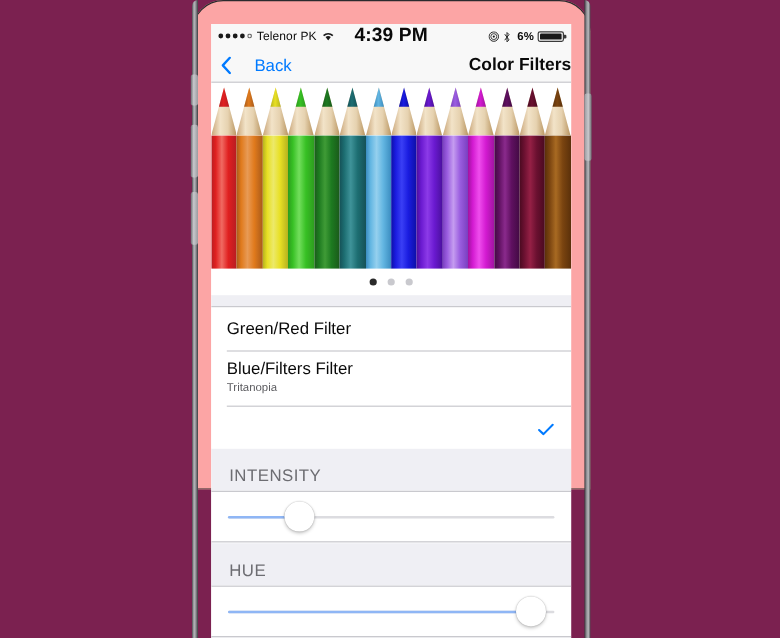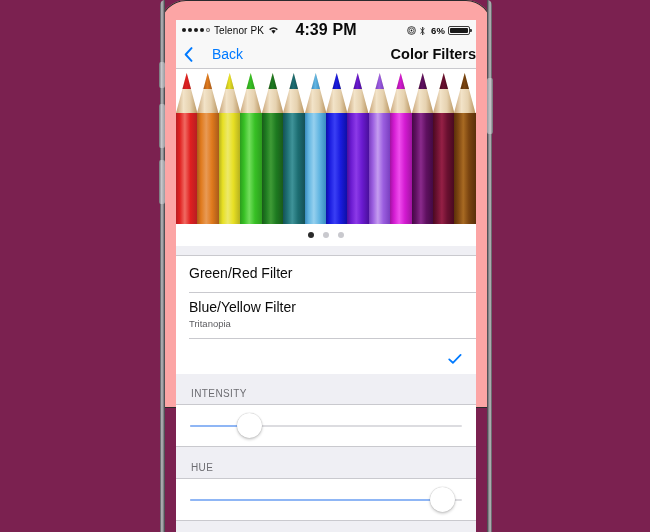--- a/index.html
+++ b/index.html
@@ -172,21 +172,21 @@
   .row .sub { font-size: 9.5px; color: #5c5c60; line-height: 13px; margin-top: 1px; }
   .check {
     position: absolute; right: 14px; top: 50%; transform: translateY(-50%);
     width: 14px; height: 11px;
   }
 
   
   .sechead {
     background: #efeff4;
     padding: 14px 15px 5px 15px;
-    font-size: 10px;
+    font-size: 14px;
     letter-spacing: 0.4px;
     color: #6d6d72;
   }
   .sliderbox {
     background: #fff;
     border-top: 1px solid #c9c9ce;
     border-bottom: 1px solid #c9c9ce;
     height: 43px;
     position: relative;
     padding: 0 14px;
@@ -580,21 +580,21 @@
         <i></i>
       </div>
 
     <div class="gap" style="height:9px"></div>
 
     <div class="list" id="filter-list">
         <div class="row">
           <div class="title">Green/Red Filter</div>
         </div>
         <div class="row">
-          <div class="title">Blue/Yellow Filter</div>
+          <div class="title">Blue/Filters Filter</div>
           <div class="sub">Tritanopia</div>
         </div>
         <div class="row">
           <span class="check"><svg viewBox="0 0 16 12" width="14" height="11">
               <path d="M1.4 6.4 L5.6 10.3 L14.4 1.4" fill="none" stroke="#007aff" stroke-width="2" stroke-linecap="round" stroke-linejoin="round"></path>
             </svg></span>
         </div>
       </div>
 
     <div id="slider-sections">

